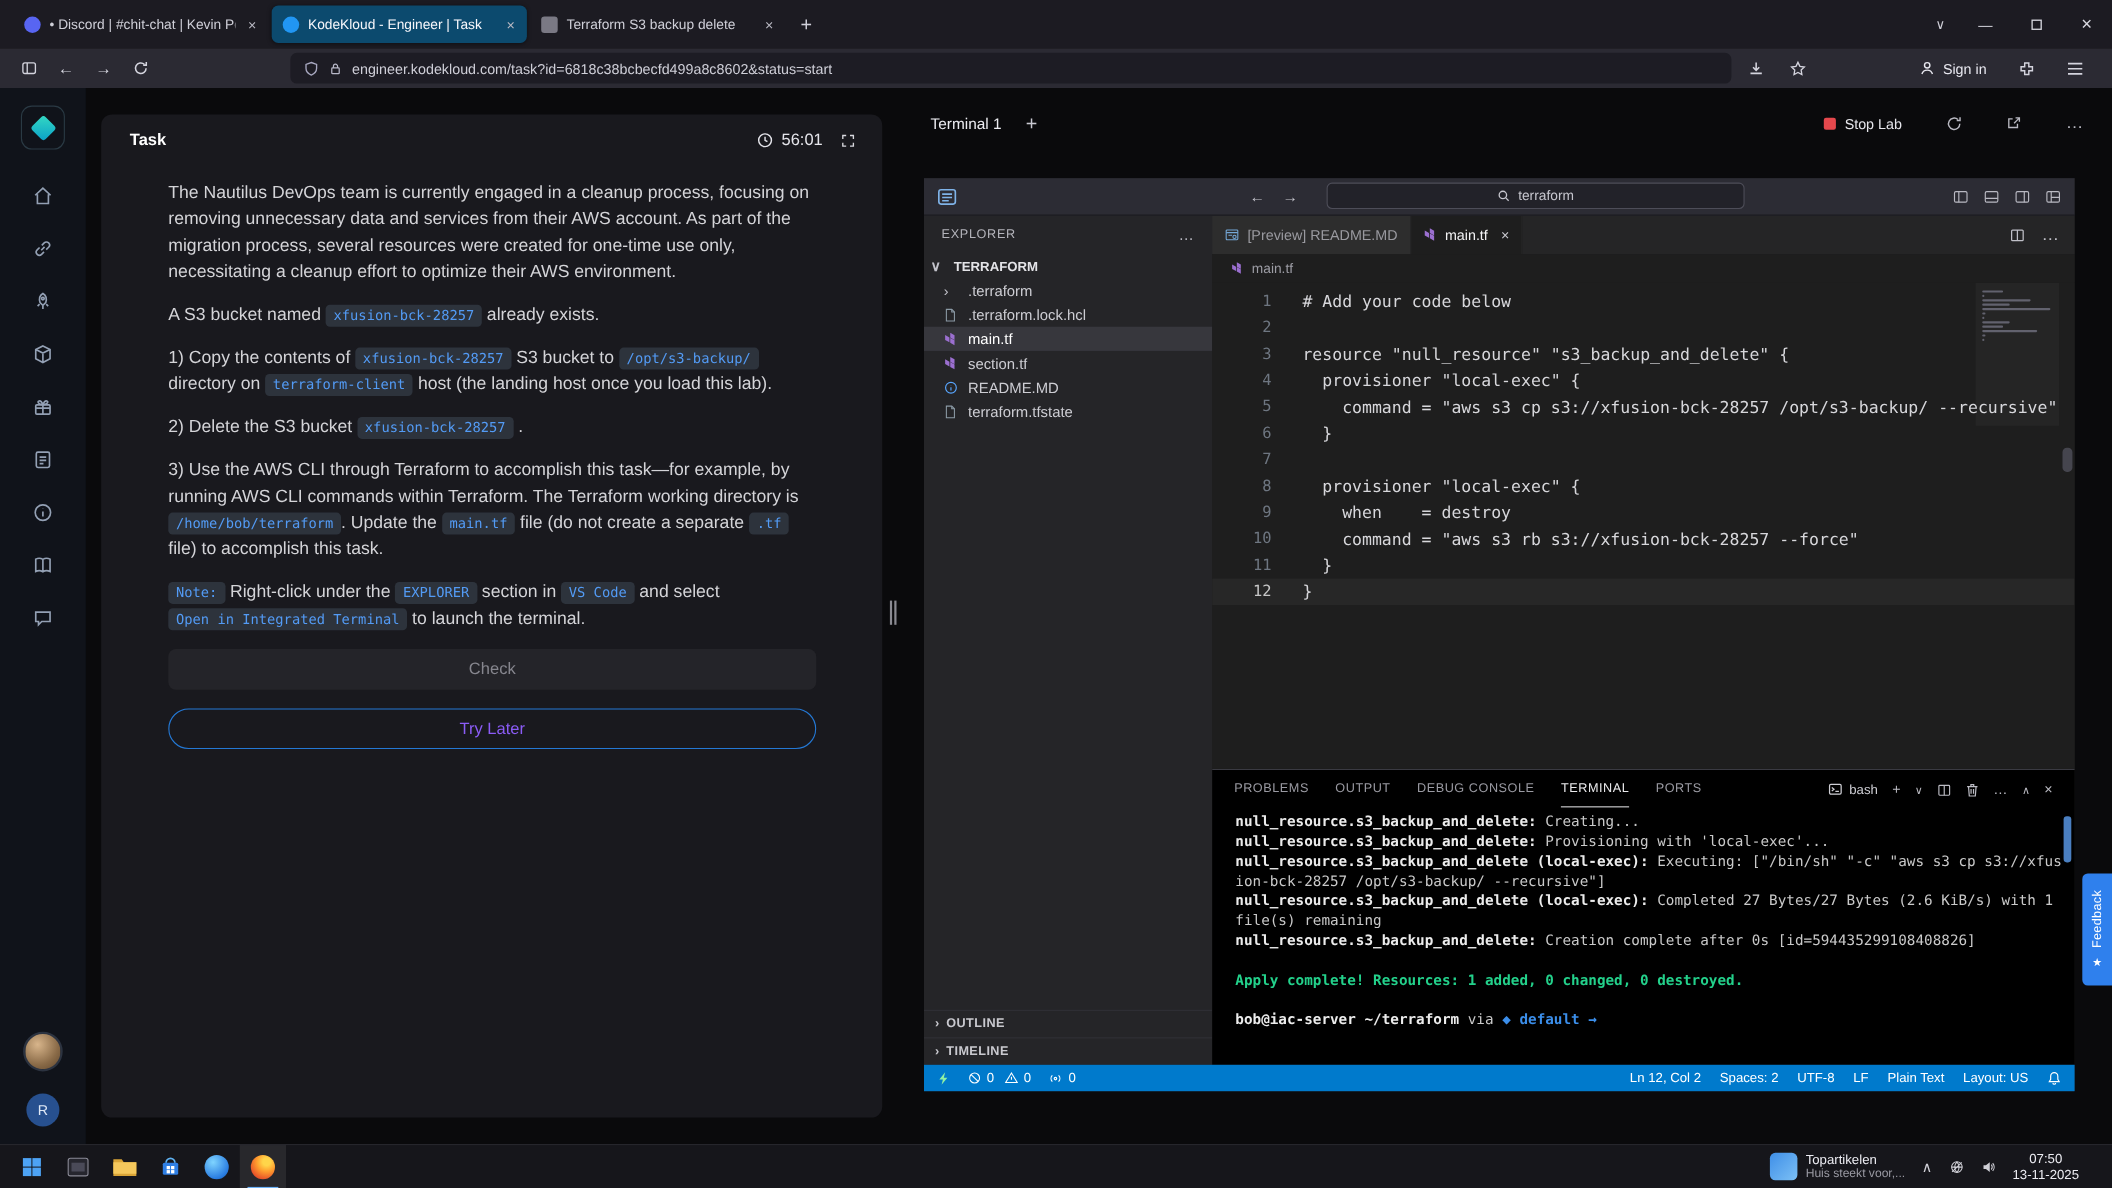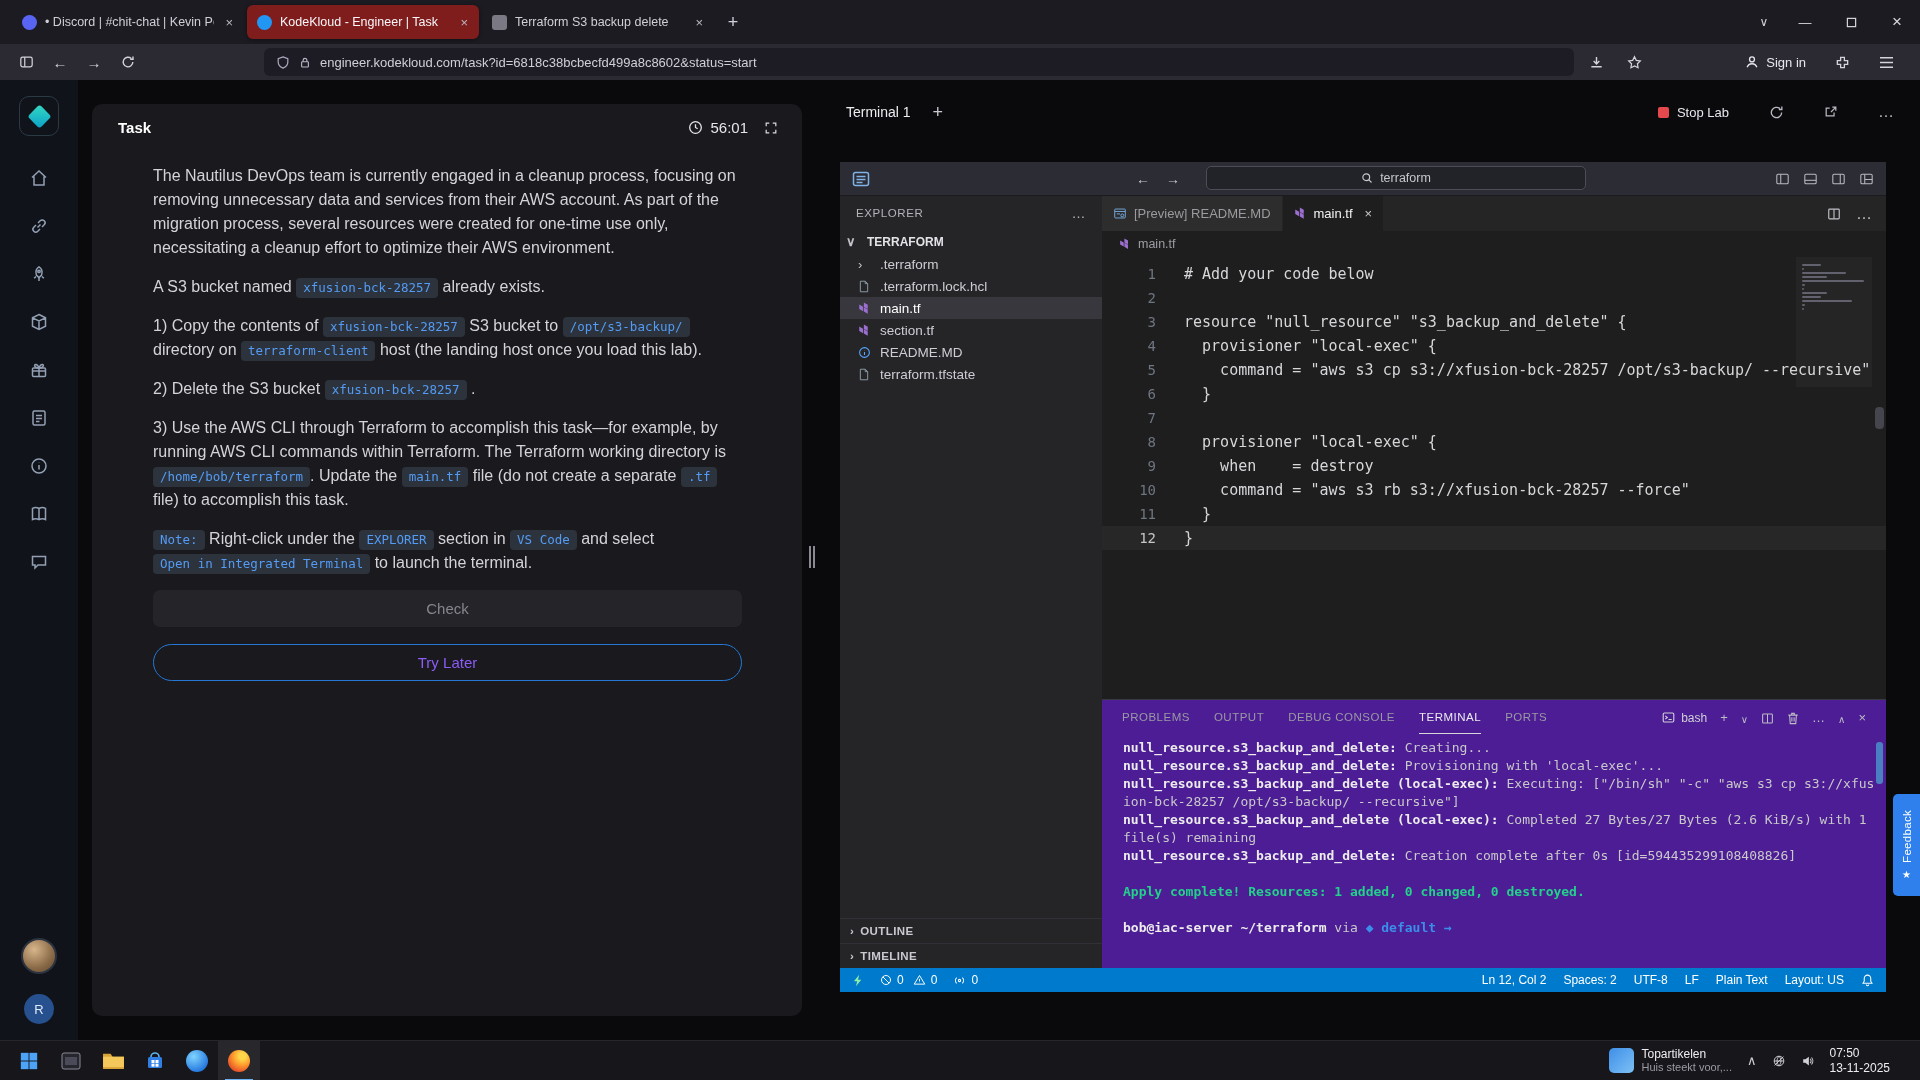--- a/index.html
+++ b/index.html
@@ -4,21 +4,21 @@
 <style>
 *{margin:0;padding:0;box-sizing:border-box}
 html,body{width:1920px;height:1080px;overflow:hidden}
 body{font-family:"Liberation Sans",sans-serif;background:#0a0a0c;position:relative}
 svg{display:block}
 .ico{display:inline-flex;align-items:center;justify-content:center;flex:none}
 
 
 .fx-tabbar{position:absolute;top:0;left:0;width:1920px;height:44px;background:#1c1b22;display:flex;align-items:center;padding-left:12px}
 .fx-tab{width:232px;height:34px;margin-right:3px;border-radius:6px;display:flex;align-items:center;gap:8px;padding:0 8px 0 10px;color:#cfcfd8;font-size:12.5px}
-.fx-tab.active{background:#7f1d1d;color:#f7f7fb;box-shadow:0 1px 4px rgba(0,0,0,.45)}
+.fx-tab.active{background:#0c4a6e;color:#f7f7fb;box-shadow:0 1px 4px rgba(0,0,0,.45)}
 .fx-tab-label{flex:1;white-space:nowrap;overflow:hidden}
 .fx-tab-close{color:#b9b9c3;font-size:13px;padding:0 3px}
 .favicon{width:15px;height:15px;flex:none}
 .fav-discord{background:#5865f2;border-radius:50%}
 .fav-kodekloud{background:#2196f3;border-radius:50%}
 .fav-page{background:#9a9aa5;border-radius:3px;opacity:.75}
 .fx-newtab{width:32px;height:32px;display:flex;align-items:center;justify-content:center;color:#d0d0da;font-size:18px;border-radius:4px}
 .fx-tabbar-right{margin-left:auto;display:flex;align-items:center;height:100%}
 .fx-caret{width:36px;text-align:center;color:#cfcfd8;font-size:12px}
 .win-btn{width:46px;height:100%;display:flex;align-items:center;justify-content:center;color:#d8d8e0;font-size:13px}
@@ -90,21 +90,21 @@
 .vs-crumbs{height:26px;display:flex;align-items:center;gap:7px;padding:0 17px;color:#9d9da5;font-size:12.5px;flex:none;background:#1e1e1e}
 .vs-code{flex:1;position:relative;overflow:hidden;padding-top:5px;background:#1e1e1e}
 .code-line{display:flex;height:24px;align-items:center;font-family:"DejaVu Sans Mono",monospace;font-size:15px}
 .code-line.current{background:rgba(255,255,255,.045)}
 .ln-num{flex:none;width:54px;text-align:right;color:#6e7681;font-size:14px}
 .code-line.current .ln-num{color:#c6c6c6}
 .ln-text{padding-left:28px;white-space:pre;color:#d7d7db}
 .minimap{position:absolute;top:0;right:14px;width:76px;height:130px;background:rgba(255,255,255,.035);padding:7px 6px}
 .mm-bar{height:2px;margin-bottom:2px;background:#62626e;border-radius:1px}
 .ed-scroll{position:absolute;right:2px;top:150px;width:9px;height:22px;background:#45454e;border-radius:4px}
-.vs-panel{height:269px;flex:none;border-top:1px solid #3a3a42;display:flex;flex-direction:column;background:#4c1d95}
+.vs-panel{height:269px;flex:none;border-top:1px solid #3a3a42;display:flex;flex-direction:column;background:#000000}
 .panel-head{height:34px;display:flex;align-items:center;padding:0 20px;gap:24px;flex:none}
 .panel-tab{font-size:11.5px;letter-spacing:.5px;color:#9a9aa2;height:100%;display:flex;align-items:center;border-bottom:1px solid transparent}
 .panel-tab.active{color:#eaeaec;border-bottom-color:#d7d7da}
 .panel-right{margin-left:auto;display:flex;align-items:flex-end;gap:13px;color:#bcbcc4;font-size:13px}
 .bash-chip{display:flex;align-items:center;gap:6px;font-size:12px;color:#cfcfd5}
 .term-body{flex:1;position:relative;overflow:hidden;padding:5px 0 0 21px;font-family:"DejaVu Sans Mono",monospace;font-size:13px;line-height:18px;color:#c9c9c9}
 .term-line{white-space:pre-wrap;word-break:break-all;max-width:752px;min-height:18px}
 .ts-n{color:#c9c9c9}
 .ts-b{color:#ececec;font-weight:700}
 .ts-g{color:#23d18b;font-weight:700}
@@ -127,21 +127,21 @@
 .tb-btn.active::after{content:"";position:absolute;left:7px;right:7px;bottom:0;height:2px;background:#6cb2f7}
 .circle-ico{width:22px;height:22px;border-radius:50%;display:block}
 .circle-ico.blue{background:radial-gradient(circle at 35% 30%,#7fd4ff,#2a7de1 70%,#1557a8)}
 .circle-ico.fx{background:radial-gradient(circle at 65% 28%,#ffd54a 0 16%,#ff9d2e 42%,#e8562a 74%,#c73a1d)}
 .tray{margin-left:auto;display:flex;align-items:center;gap:15px;padding-right:30px;color:#d7d7dd}
 .news{display:flex;align-items:center;gap:8px}
 .news-ico{width:25px;height:25px;border-radius:5px;background:linear-gradient(135deg,#3f8fe8,#7cc0f5)}
 .news-title{font-size:12px;color:#ececf2;line-height:14px}
 .news-sub{font-size:11px;color:#9a9aa3;line-height:13px}
 .tray-ico{color:#cfcfd6;font-size:13px;display:flex;align-items:center}
-.clock{text-align:left;font-size:12px;color:#ececf2;line-height:15px}
+.clock{text-align:center;font-size:12px;color:#ececf2;line-height:15px}
 </style>
 </head>
 <body>
 
 <div class="fx-tabbar">
   <div style="display:flex">
       <div class="fx-tab">
         <span class="favicon fav-discord"></span>
         <span class="fx-tab-label">• Discord | #chit-chat | Kevin Po...</span>
         <span class="fx-tab-close">×</span>

